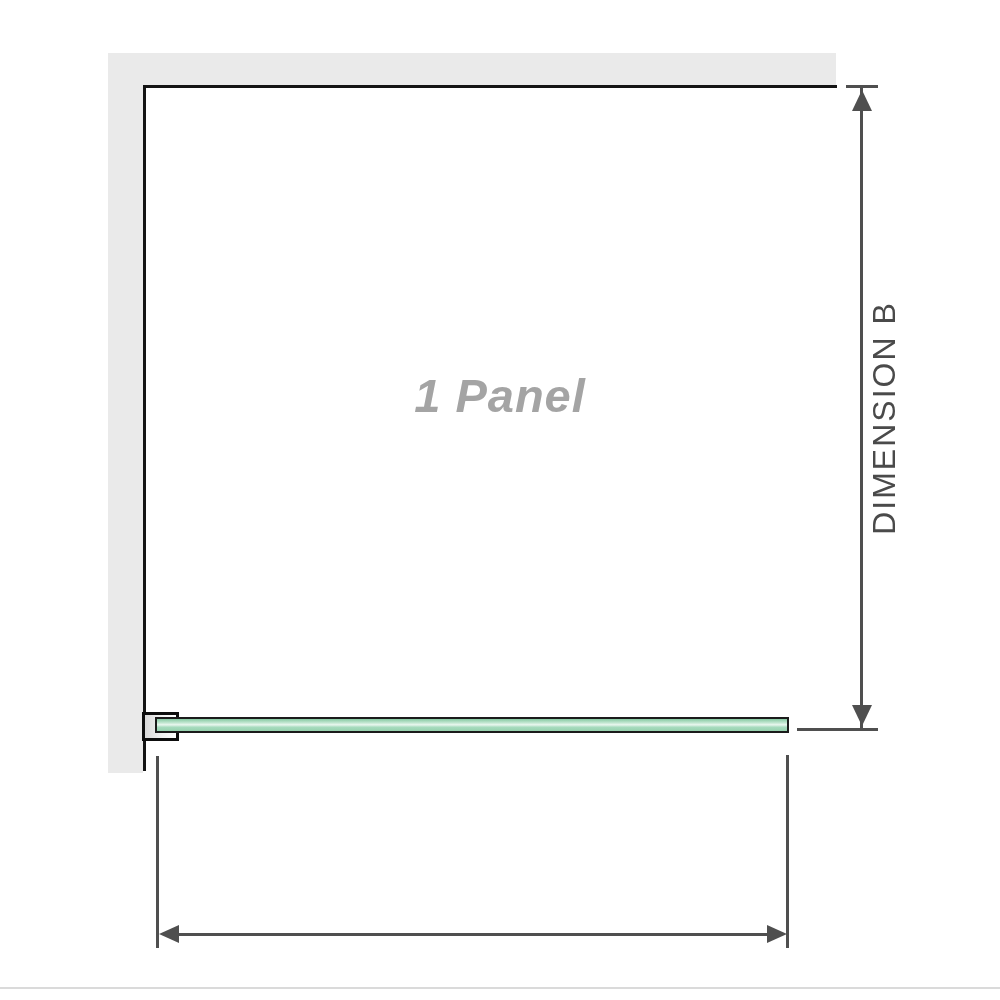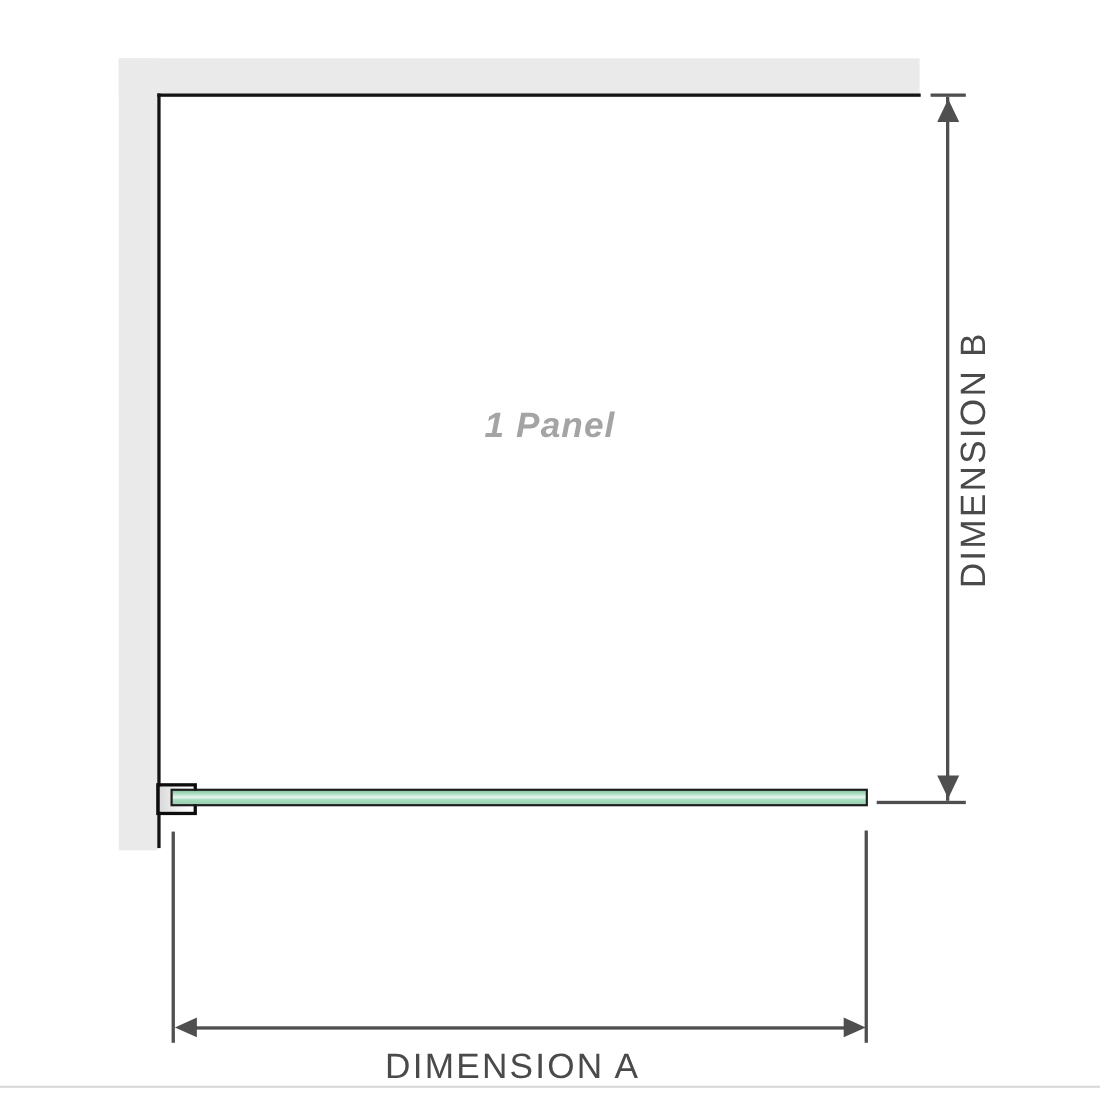--- a/index.html
+++ b/index.html
@@ -36,21 +36,21 @@
     border-top: 3px solid #141414;
     border-left: 3px solid #141414;
     box-sizing: border-box;
   }
 
   
   .panel-label {
     left: 340px; top: 368px;
     width: 320px; height: 60px;
     text-align: center;
-    font-size: 32px;
+    font-size: 47px;
     font-weight: bold;
     font-style: italic;
     color: #a4a4a4;
     letter-spacing: 1px;
   }
 
   
   .bracket {
     left: 142px; top: 712px;
     width: 37px; height: 29px;
@@ -158,17 +158,16 @@
   <div class="abs dim dimb-line"></div>
   <div class="abs arrowhead arrow-up"></div>
   <div class="abs arrowhead arrow-down"></div>
   <div class="abs dim-label dimb-label">DIMENSION B</div>
 
   <div class="abs dim dima-ext-left"></div>
   <div class="abs dim dima-ext-right"></div>
   <div class="abs dim dima-line"></div>
   <div class="abs arrowhead arrow-left"></div>
   <div class="abs arrowhead arrow-right"></div>
-  <div class="abs dim-label dima-label">DIMENSION A</div>
 
   <div class="abs bottom-separator"></div>
 
 </div>
 
 </body></html>

